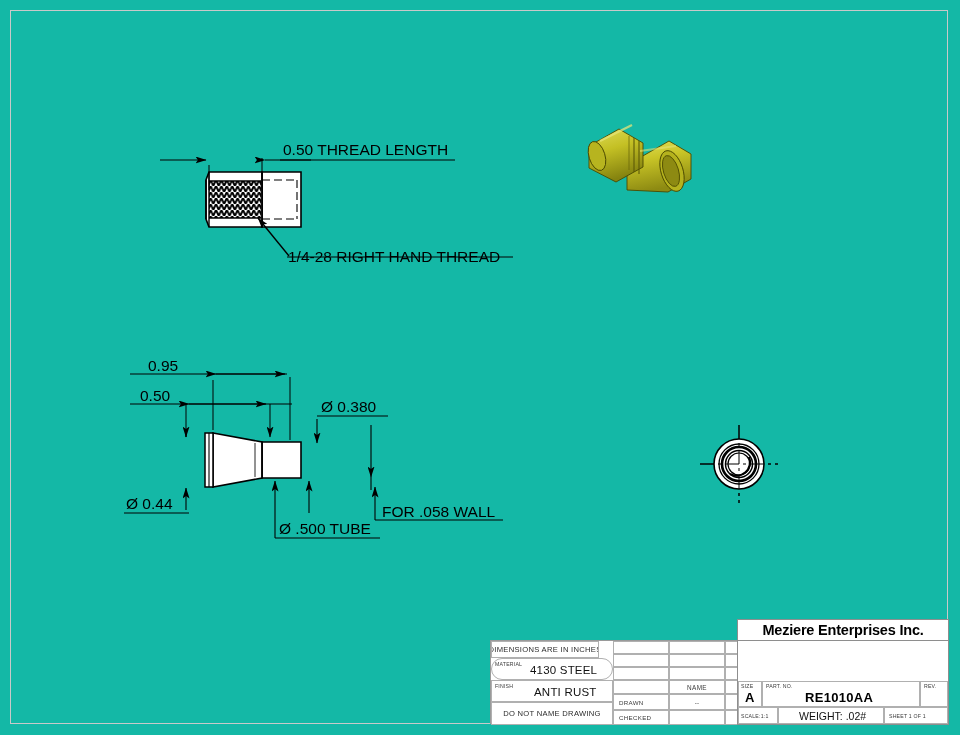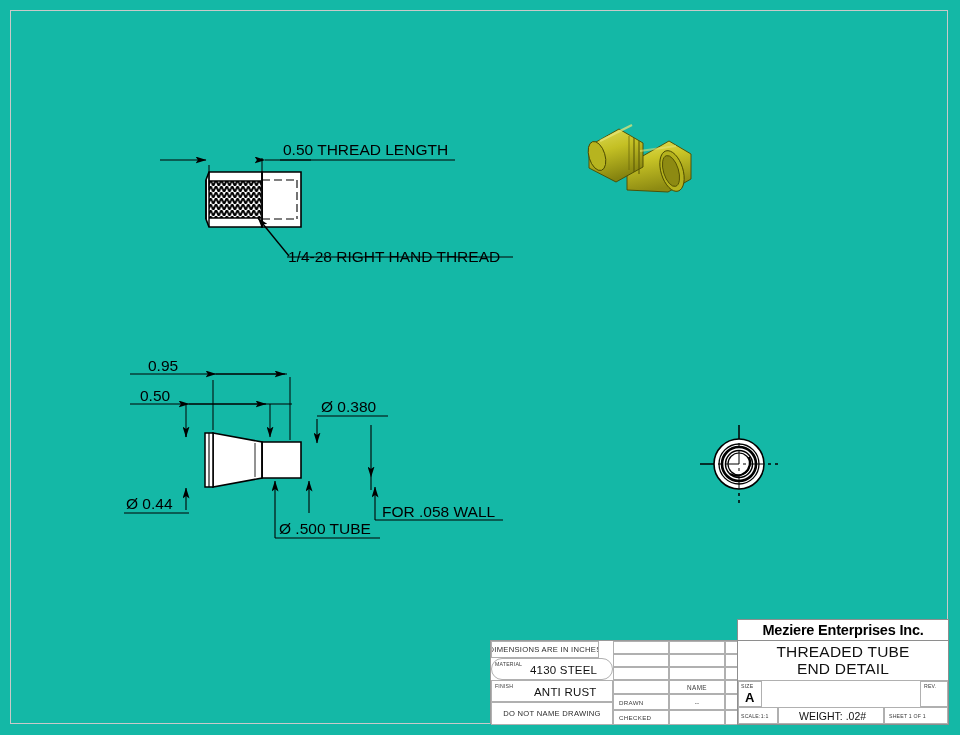--- a/index.html
+++ b/index.html
@@ -327,30 +327,30 @@
     <div class="tb-cell" style="left:234px;top:13px;width:56px;height:13px;"></div>
     <div class="tb-cell" style="left:234px;top:26px;width:56px;height:13px;"></div>
     <div class="tb-cell ctr tb-col-head" style="left:234px;top:39px;width:56px;height:14px;">DATE</div>
     <div class="tb-cell ctr tb-row-head" style="left:234px;top:53px;width:56px;height:16px;">--</div>
     <div class="tb-cell ctr tb-row-head" style="left:234px;top:69px;width:56px;height:15px;"></div>
 
     <div id="company-panel">
 
       <div id="company-name">Meziere Enterprises Inc.</div>
 
-      <div id="drawing-title">
-        <span>THREADED TUBE</span>
-        <span>END DETAIL</span>
-      </div>
 
       <div class="tb-cell" style="left:0;top:61px;width:24px;height:26px;">
         <span class="tb-tiny" style="position:absolute;left:2px;top:1px;">SIZE</span>
         <span style="position:absolute;left:6px;top:8px;font-size:13px;font-weight:bold;color:#000;">A</span>
       </div>
 
+      <div class="tb-cell" style="left:24px;top:61px;width:158px;height:26px;">
+        <span class="tb-tiny" style="position:absolute;left:3px;top:1px;">PART.  NO.</span>
+        <span style="position:absolute;left:42px;top:8px;font-size:13px;font-weight:bold;color:#000;letter-spacing:.3px;">RE1010AA</span>
+      </div>
 
       <div class="tb-cell" style="left:182px;top:61px;width:28px;height:26px;">
         <span class="tb-tiny" style="position:absolute;left:3px;top:1px;">REV.</span>
         <span style="position:absolute;left:8px;top:9px;font-size:11px;color:#000;"></span>
       </div>
 
       <div class="tb-cell lft tb-tiny" style="left:0;top:87px;width:40px;height:17px;padding-left:2px;">SCALE:1:1</div>
 
       <div class="tb-cell lft" style="left:40px;top:87px;width:106px;height:17px;padding-left:20px;font-size:10.5px;color:#111;">WEIGHT: .02#</div>
 

